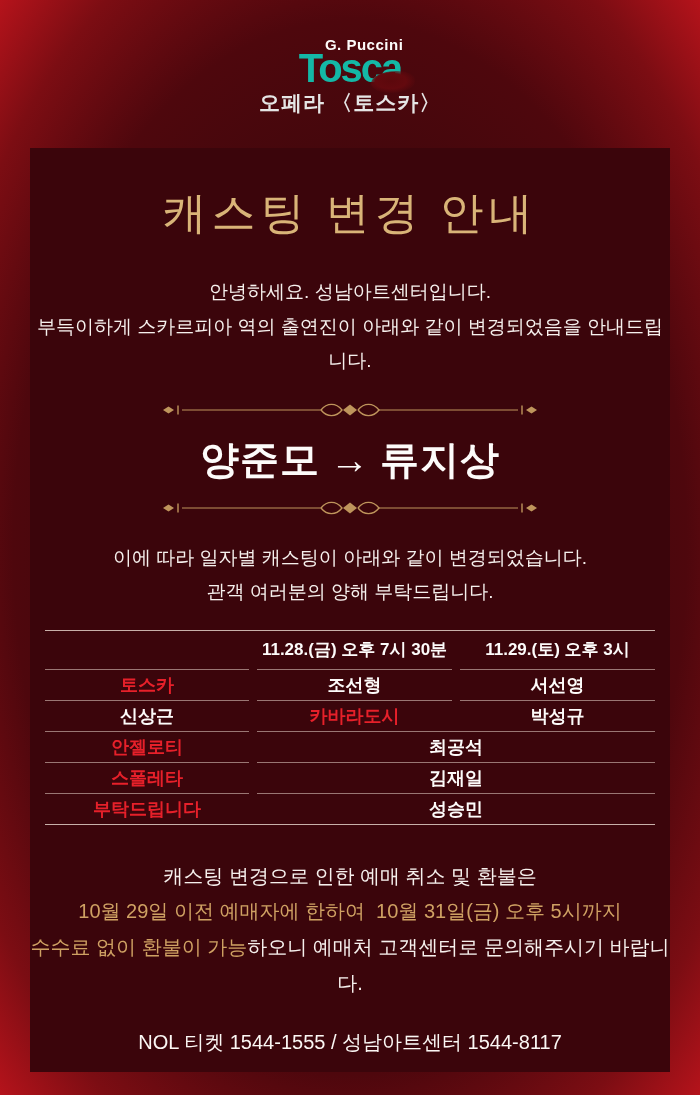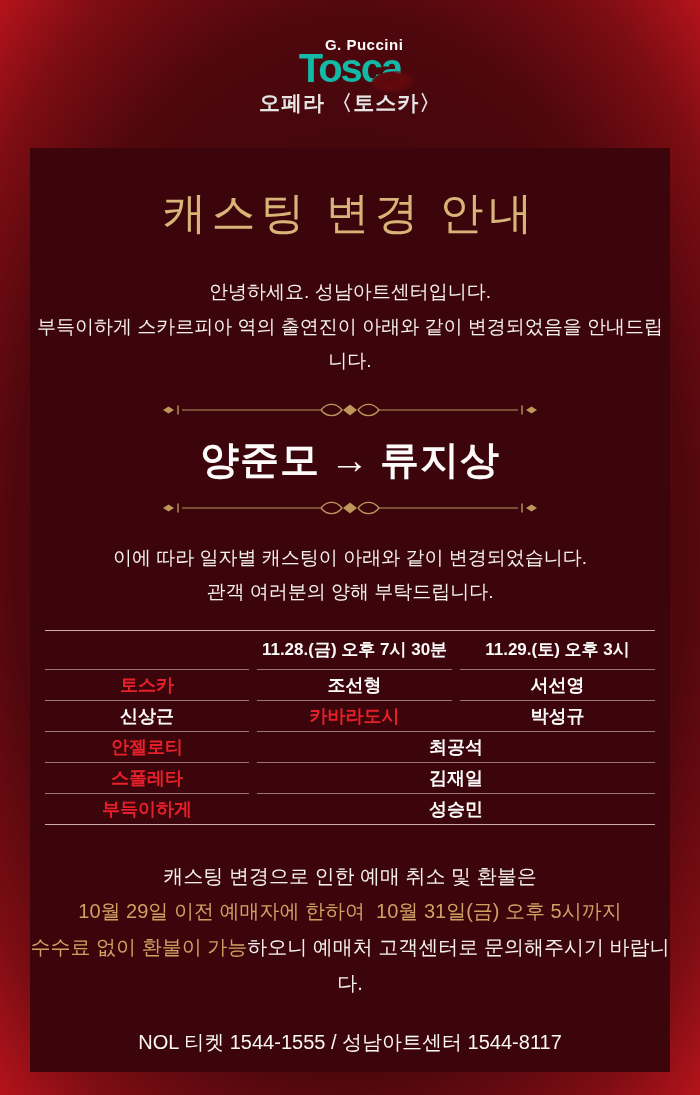--- a/index.html
+++ b/index.html
@@ -154,21 +154,21 @@
     </div>
     <div class="t-row merged">
       <div class="t-cell role">안젤로티</div>
       <div class="t-cell">최공석</div>
     </div>
     <div class="t-row merged">
       <div class="t-cell role">스폴레타</div>
       <div class="t-cell">김재일</div>
     </div>
     <div class="t-row merged">
-      <div class="t-cell role">부득이하게</div>
+      <div class="t-cell role">부탁드립니다</div>
       <div class="t-cell">성승민</div>
     </div>
   </section>
 
   <div class="refund">
     <div>캐스팅 변경으로 인한 예매 취소 및 환불은</div>
     <div class="gold prewrap">10월 29일 이전 예매자에 한하여  10월 31일(금) 오후 5시까지</div>
     <div><span class="gold">수수료 없이 환불이 가능</span><span>하오니 예매처 고객센터로 문의해주시기 바랍니다.</span></div>
   </div>
 

